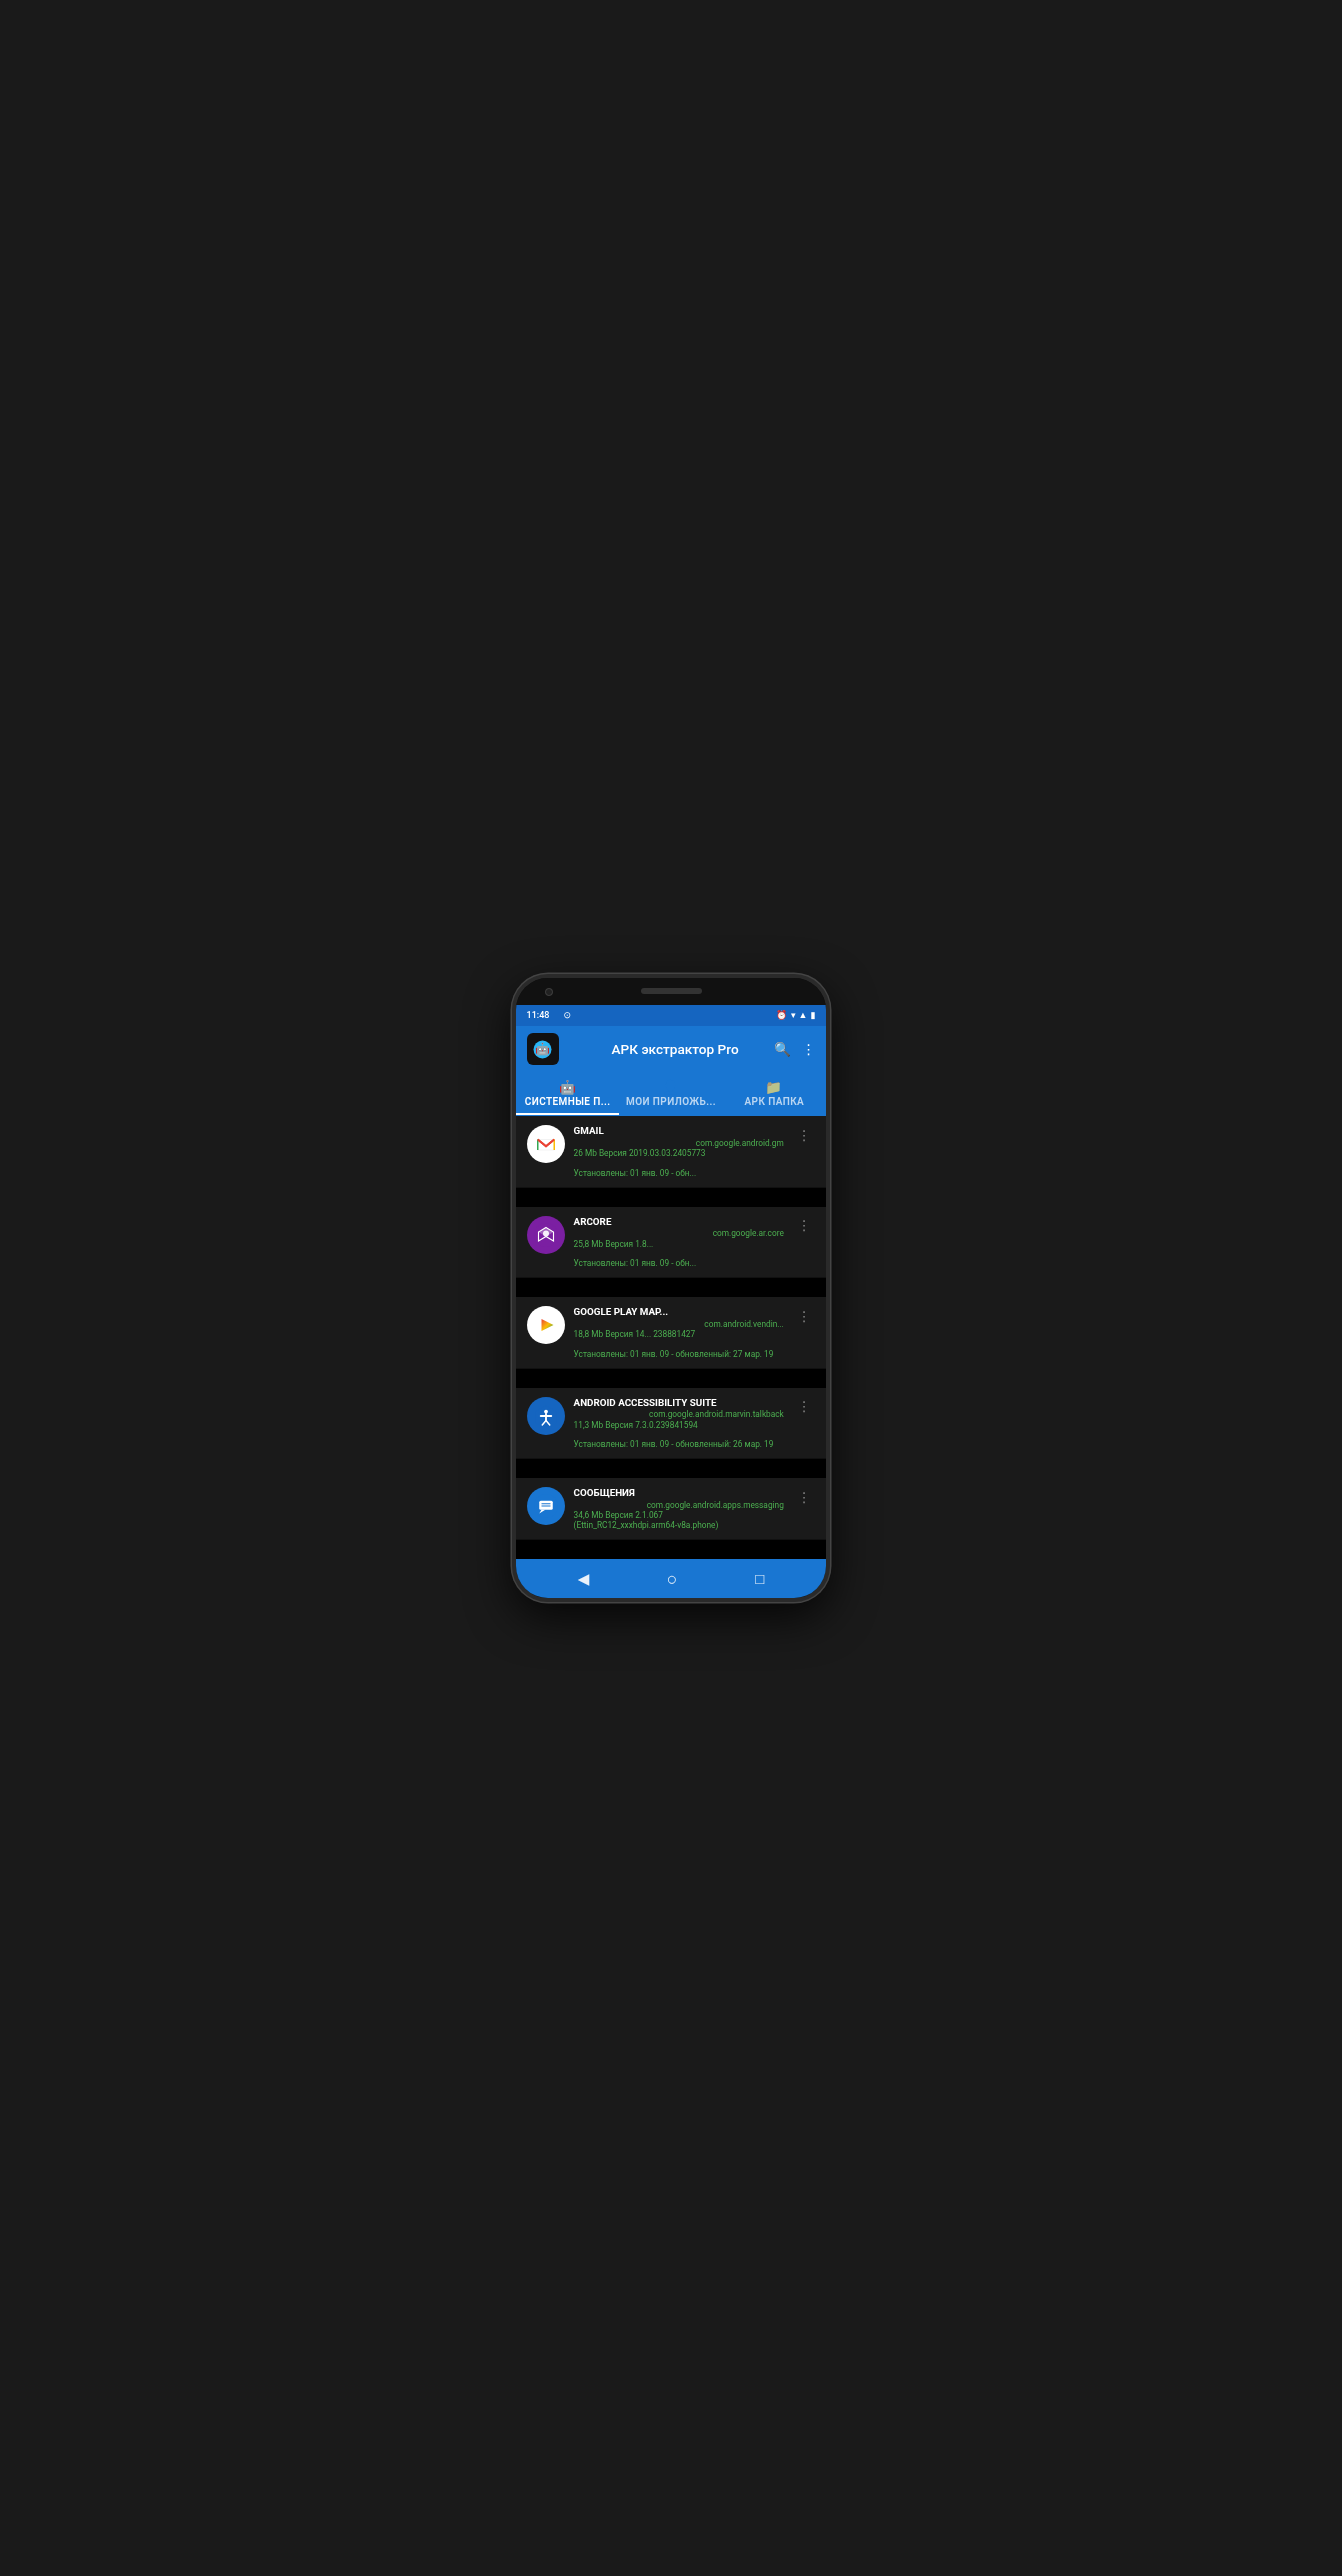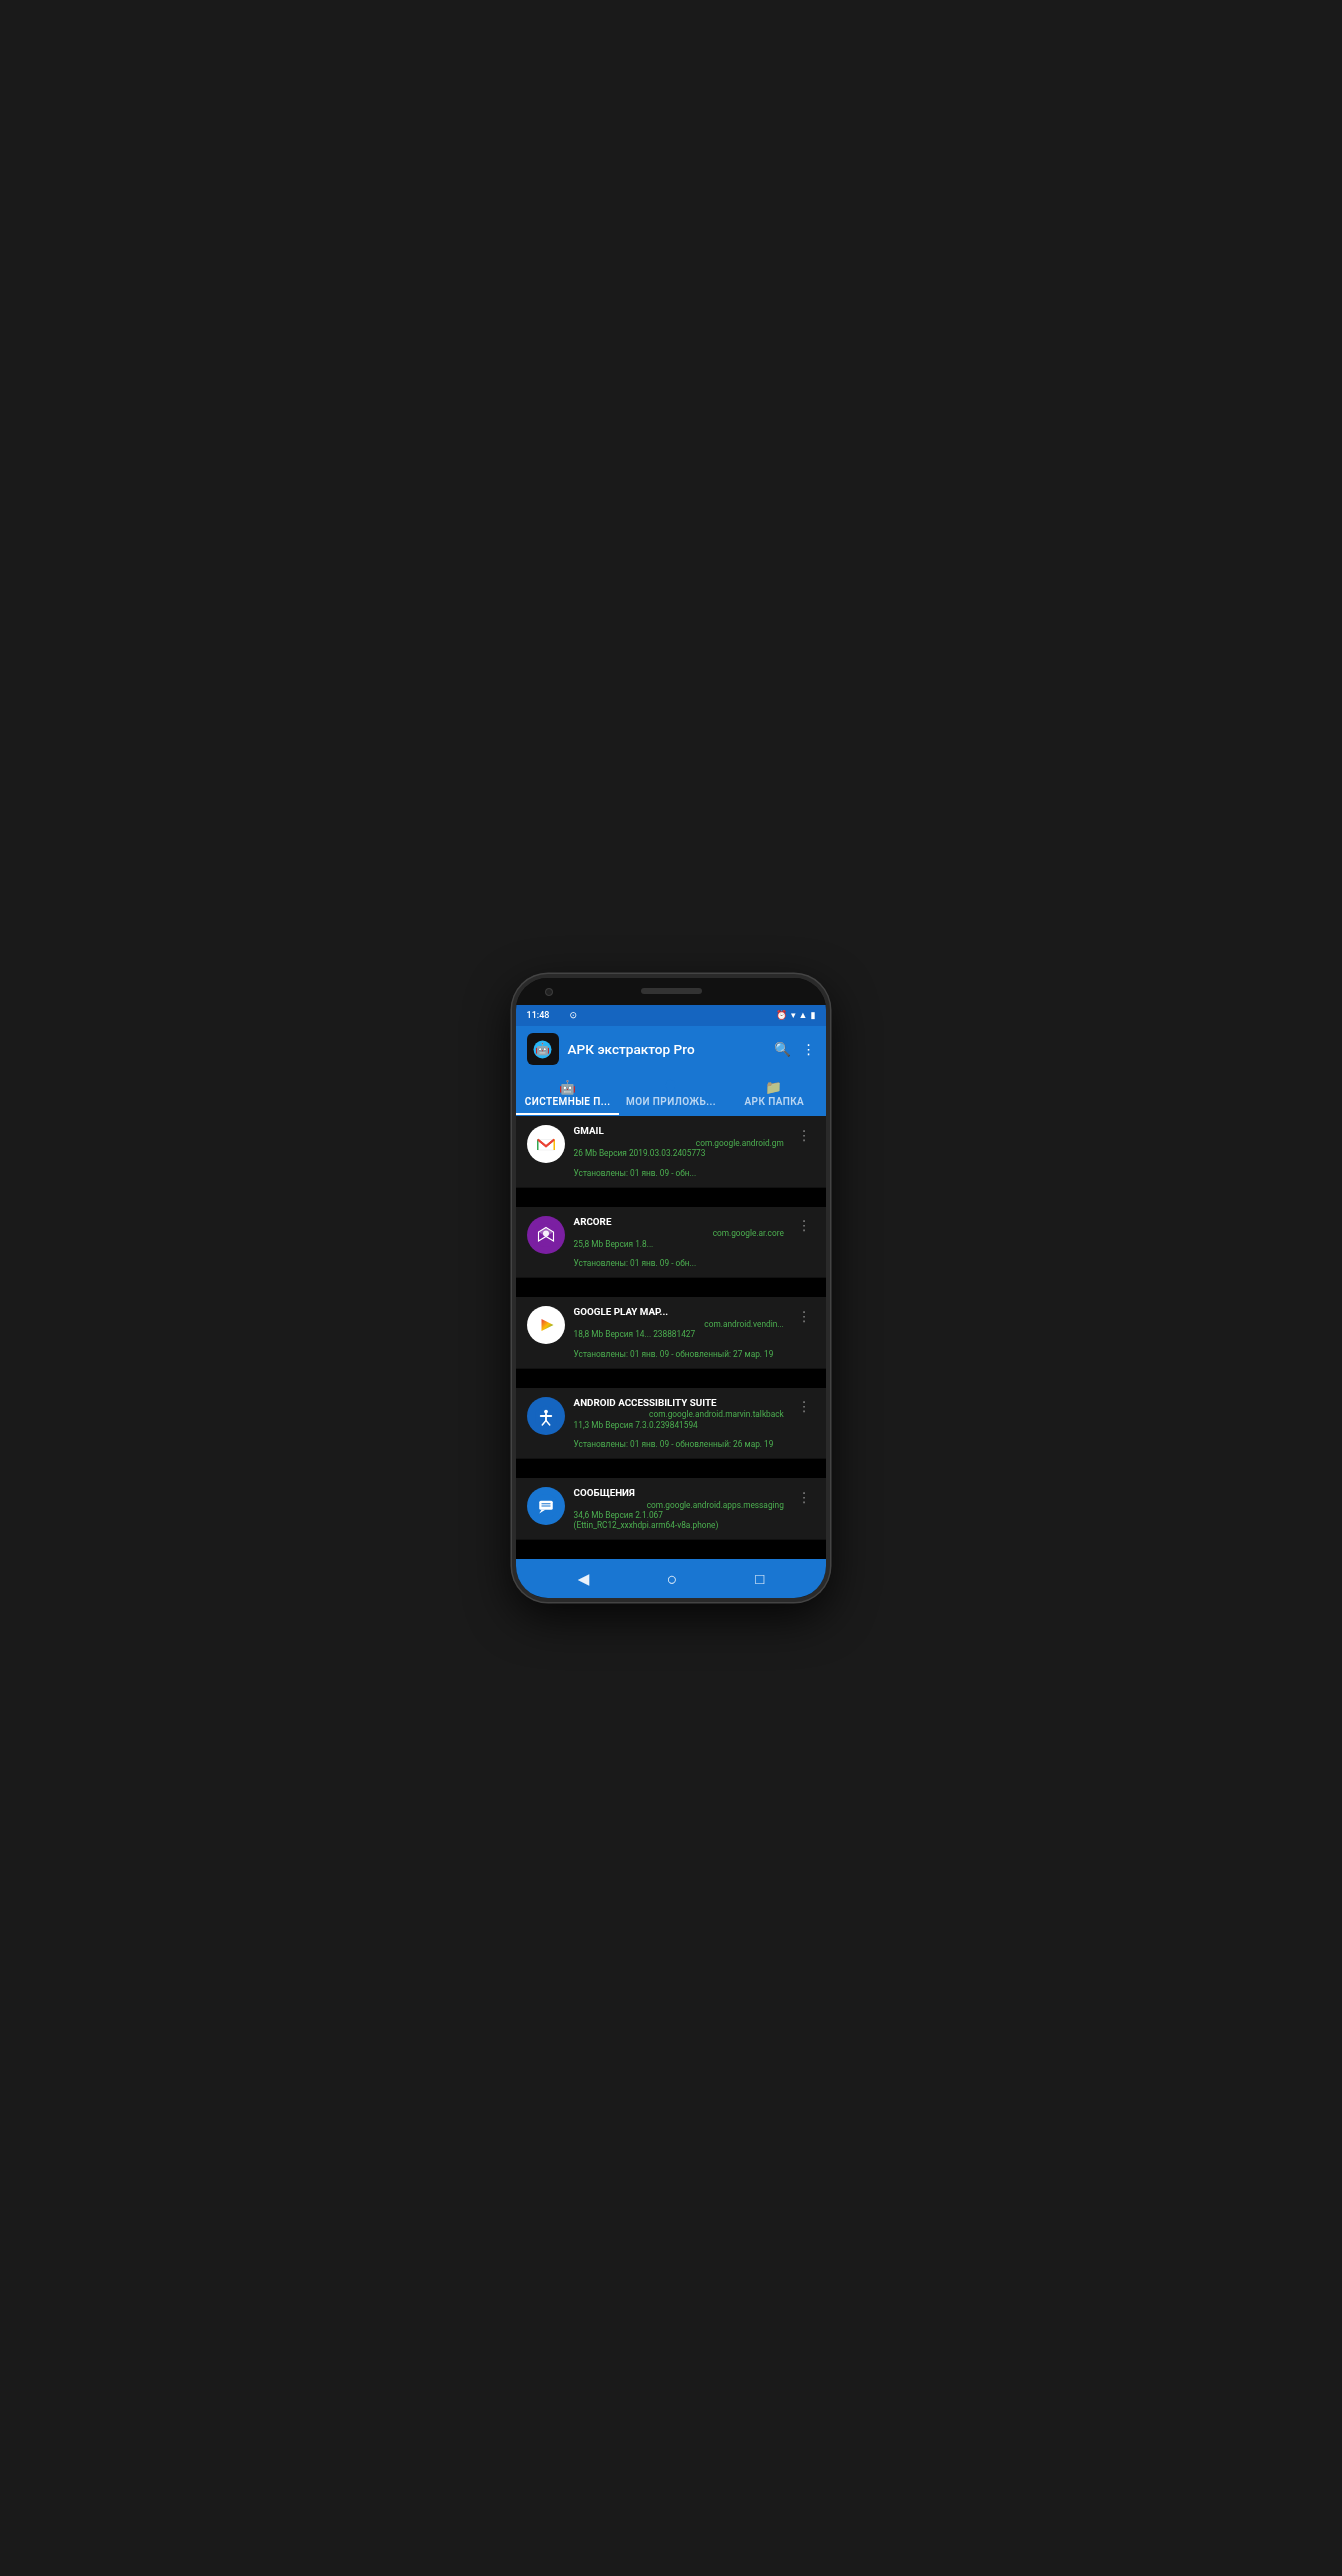--- a/index.html
+++ b/index.html
@@ -52,21 +52,21 @@
       background: #1565C0;
       height: 21px;
       display: flex;
       align-items: center;
       justify-content: space-between;
       padding: 0 10.6px;
       color: white;
       font-size: 9px;
       font-weight: 500;
     }
-    .status-left { display: flex; align-items: center; gap: 20px; }
+    .status-left { display: flex; align-items: center; gap: 14px; }
     .status-right { display: flex; align-items: center; gap: 3px; }
 
     
     .app-bar {
       background: #1976D2;
       padding: 7.6px 10.6px;
       display: flex;
       align-items: center;
       gap: 9px;
       color: white;
@@ -79,20 +79,21 @@
       display: flex;
       align-items: center;
       justify-content: center;
       font-size: 15px;
     }
     .app-title {
       flex: 1;
       font-size: 13.6px;
       font-weight: 500;
       color: white;
+      margin-left: 44px;
     }
     .app-bar-icons { display: flex; align-items: center; gap: 10.6px; }
     .icon-btn { color: white; font-size: 13.6px; cursor: pointer; }
 
     
     .tab-bar {
       background: #1976D2;
       display: flex;
       border-bottom: 1.5px solid transparent;
     }

